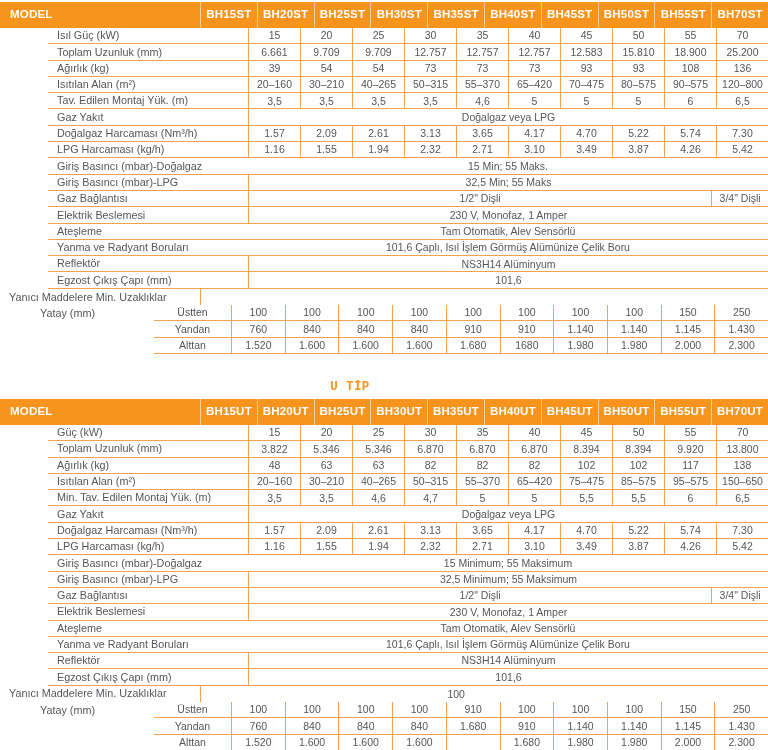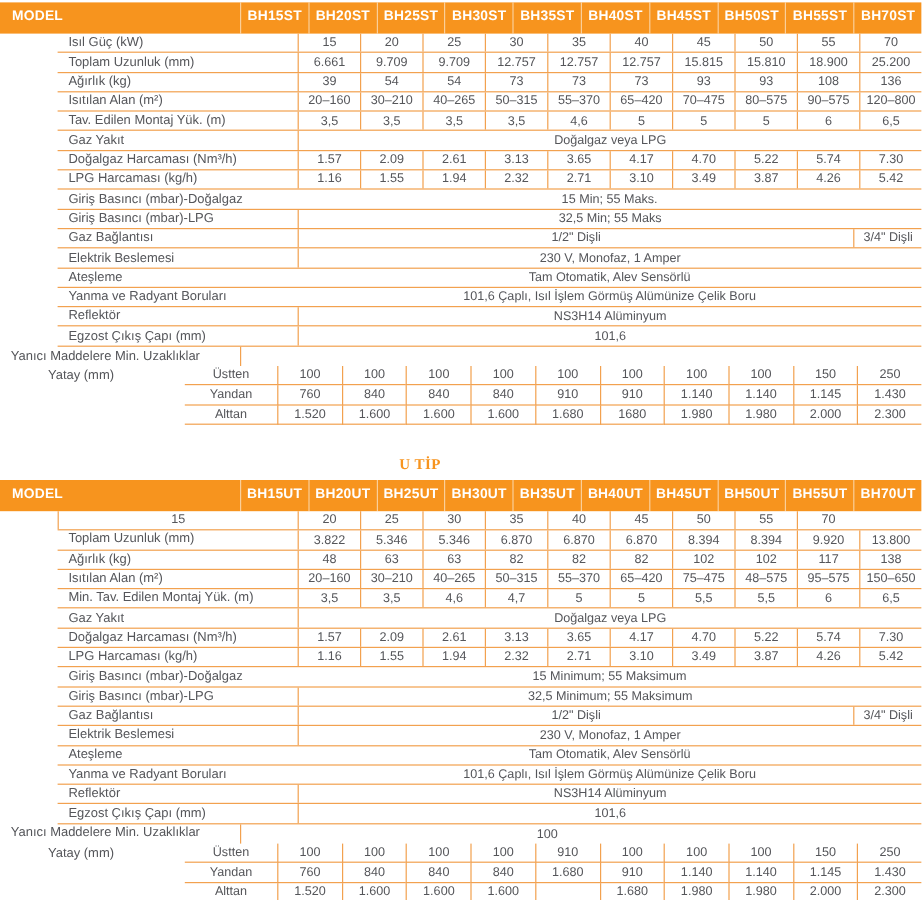--- a/index.html
+++ b/index.html
@@ -28,21 +28,21 @@
   .row.values .val{border-left:1.5px solid var(--border);}
   .divider{border-left:1.5px solid var(--border);}
   .row.span2 .last{border-left:1.5px solid var(--border);}
   .row.labelrow .spanarea{position:relative;}
   .stray{position:absolute;top:0;height:100%;display:flex;align-items:center;justify-content:center;
          font-size:10.5px;color:var(--text);}
   .row.sub .cell{border-bottom:1.5px solid var(--border);}
   .row.sub .leadlabel{border-bottom:none;}
   .row.sub .val{border-left:1.5px solid var(--border);}
   .table-title{margin:26px 0 5px;text-align:center;font-size:12.5px;font-weight:bold;
-               color:var(--title);letter-spacing:.4px;font-family:Liberation Serif, serif;padding-left:28px;}
+               color:var(--title);letter-spacing:.4px;font-family:Liberation Mono, monospace;padding-left:28px;}
 </style>
 </head>
 <body>
 
 <div class="page">
   <section class="spec-table">
       <div class="row header">
         <div class="cell label">MODEL</div>
         <div class="cell val hval">BH15ST</div>
         <div class="cell val hval">BH20ST</div>
@@ -69,21 +69,21 @@
         <div class="cell val">70</div>
       </div>
       <div class="row values bordered">
         <div class="cell label">Toplam Uzunluk (mm)</div>
         <div class="cell val">6.661</div>
         <div class="cell val">9.709</div>
         <div class="cell val">9.709</div>
         <div class="cell val">12.757</div>
         <div class="cell val">12.757</div>
         <div class="cell val">12.757</div>
-        <div class="cell val">15.815</div>
+        <div class="cell val">12.583</div>
         <div class="cell val">15.810</div>
         <div class="cell val">18.900</div>
         <div class="cell val">25.200</div>
       </div>
       <div class="row values bordered">
         <div class="cell label">Ağırlık (kg)</div>
         <div class="cell val">39</div>
         <div class="cell val">54</div>
         <div class="cell val">54</div>
         <div class="cell val">73</div>
@@ -239,20 +239,21 @@
         <div class="cell val hval">BH25UT</div>
         <div class="cell val hval">BH30UT</div>
         <div class="cell val hval">BH35UT</div>
         <div class="cell val hval">BH40UT</div>
         <div class="cell val hval">BH45UT</div>
         <div class="cell val hval">BH50UT</div>
         <div class="cell val hval">BH55UT</div>
         <div class="cell val hval">BH70UT</div>
       </div>
       <div class="row values bordered">
+        <div class="cell label">Güç (kW)</div>
         <div class="cell val">15</div>
         <div class="cell val">20</div>
         <div class="cell val">25</div>
         <div class="cell val">30</div>
         <div class="cell val">35</div>
         <div class="cell val">40</div>
         <div class="cell val">45</div>
         <div class="cell val">50</div>
         <div class="cell val">55</div>
         <div class="cell val">70</div>
@@ -285,21 +286,21 @@
       </div>
       <div class="row values bordered">
         <div class="cell label">Isıtılan Alan (m²)</div>
         <div class="cell val">20–160</div>
         <div class="cell val">30–210</div>
         <div class="cell val">40–265</div>
         <div class="cell val">50–315</div>
         <div class="cell val">55–370</div>
         <div class="cell val">65–420</div>
         <div class="cell val">75–475</div>
-        <div class="cell val">48–575</div>
+        <div class="cell val">85–575</div>
         <div class="cell val">95–575</div>
         <div class="cell val">150–650</div>
       </div>
       <div class="row values bordered">
         <div class="cell label">Min. Tav. Edilen Montaj Yük. (m)</div>
         <div class="cell val">3,5</div>
         <div class="cell val">3,5</div>
         <div class="cell val">4,6</div>
         <div class="cell val">4,7</div>
         <div class="cell val">5</div>

